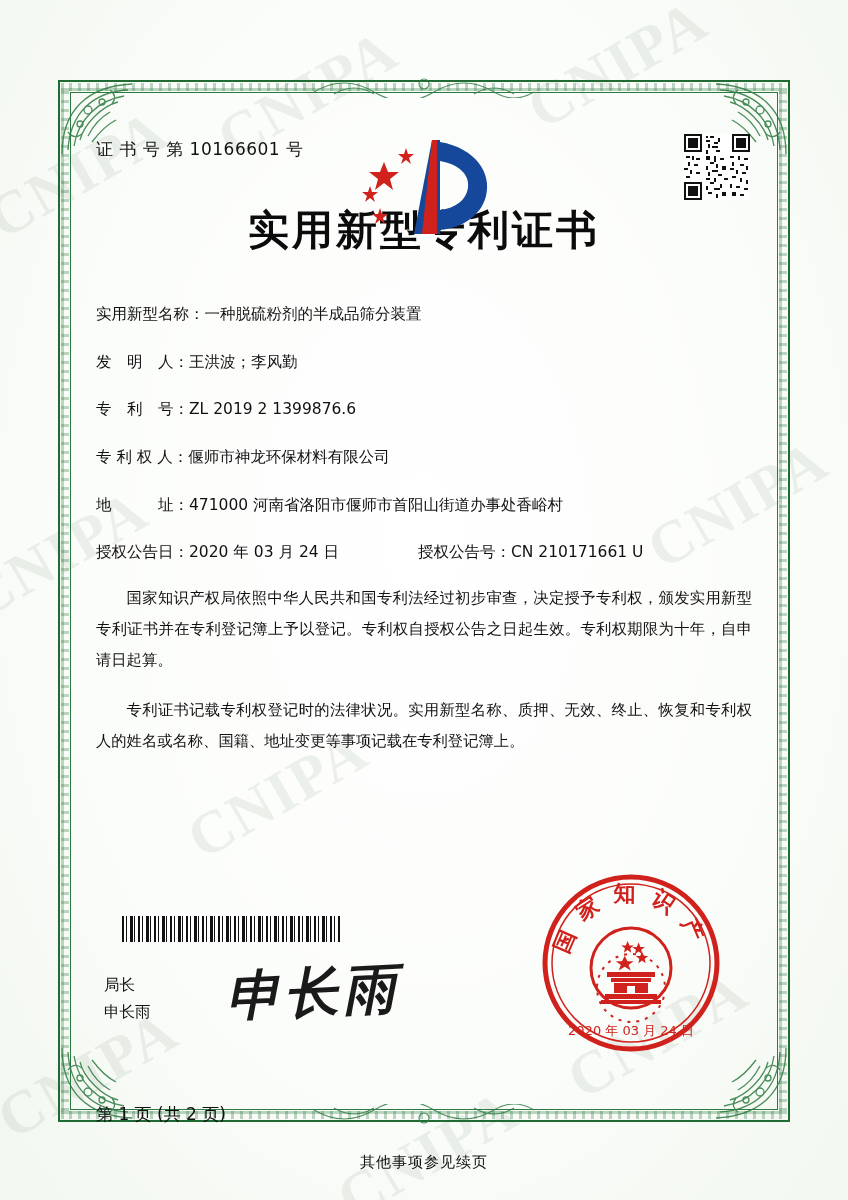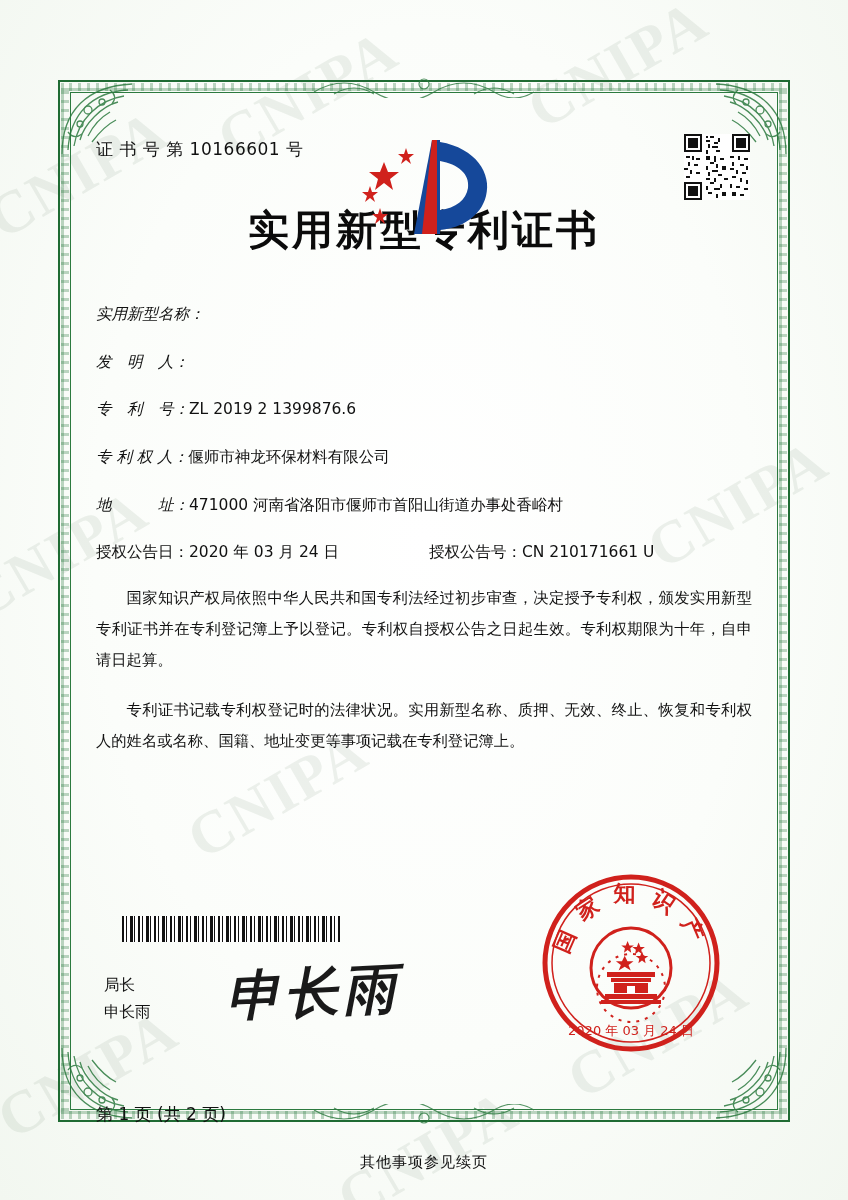--- a/index.html
+++ b/index.html
@@ -118,28 +118,27 @@
     display:flex;
     font-family:"DejaVu Sans","Liberation Sans",sans-serif;
     font-size:15.5px;
     color:#111;
     margin-bottom:26px;
     line-height:1.4;
   }
   .f-label{
     flex:0 0 auto;
     white-space:pre;
-    font-style:italic;
   }
   .f-value{flex:1 1 auto;}
 
   .field-row2{
     display:flex;
     font-family:"DejaVu Sans","Liberation Sans",sans-serif;
-    font-size:15.5px;color:#111;margin-bottom:20px;gap:11px;
+    font-size:15.5px;color:#111;margin-bottom:20px;
   }
   .r2-a{flex:0 0 300px;}
   .r2-b{flex:1 1 auto;margin-left:22px;}
 
   .para{
     font-family:"DejaVu Sans","Liberation Sans",sans-serif;
     font-size:15.3px;color:#111;
     line-height:2.0;
     text-align:justify;
     text-indent:2em;
@@ -394,23 +393,25 @@
           <polygon points="36,74 38,80 44,80 39,84 41,90 36,86 31,90 33,84 28,80 34,80"></polygon>
         </g>
       </svg>
     </div>
 
     <div class="main-title">实用新型专利证书</div>
 
     <div class="fields">
       <div class="field">
         <div class="f-label">实用新型名称：</div>
+        <div class="f-value">一种脱硫粉剂的半成品筛分装置</div>
       </div>
       <div class="field">
         <div class="f-label">发　明　人：</div>
+        <div class="f-value">王洪波；李风勤</div>
       </div>
       <div class="field">
         <div class="f-label">专　利　号：</div>
         <div class="f-value">ZL 2019 2 1399876.6</div>
       </div>
       <div class="field">
         <div class="f-label">专 利 权 人：</div>
         <div class="f-value">偃师市神龙环保材料有限公司</div>
       </div>
       <div class="field">

